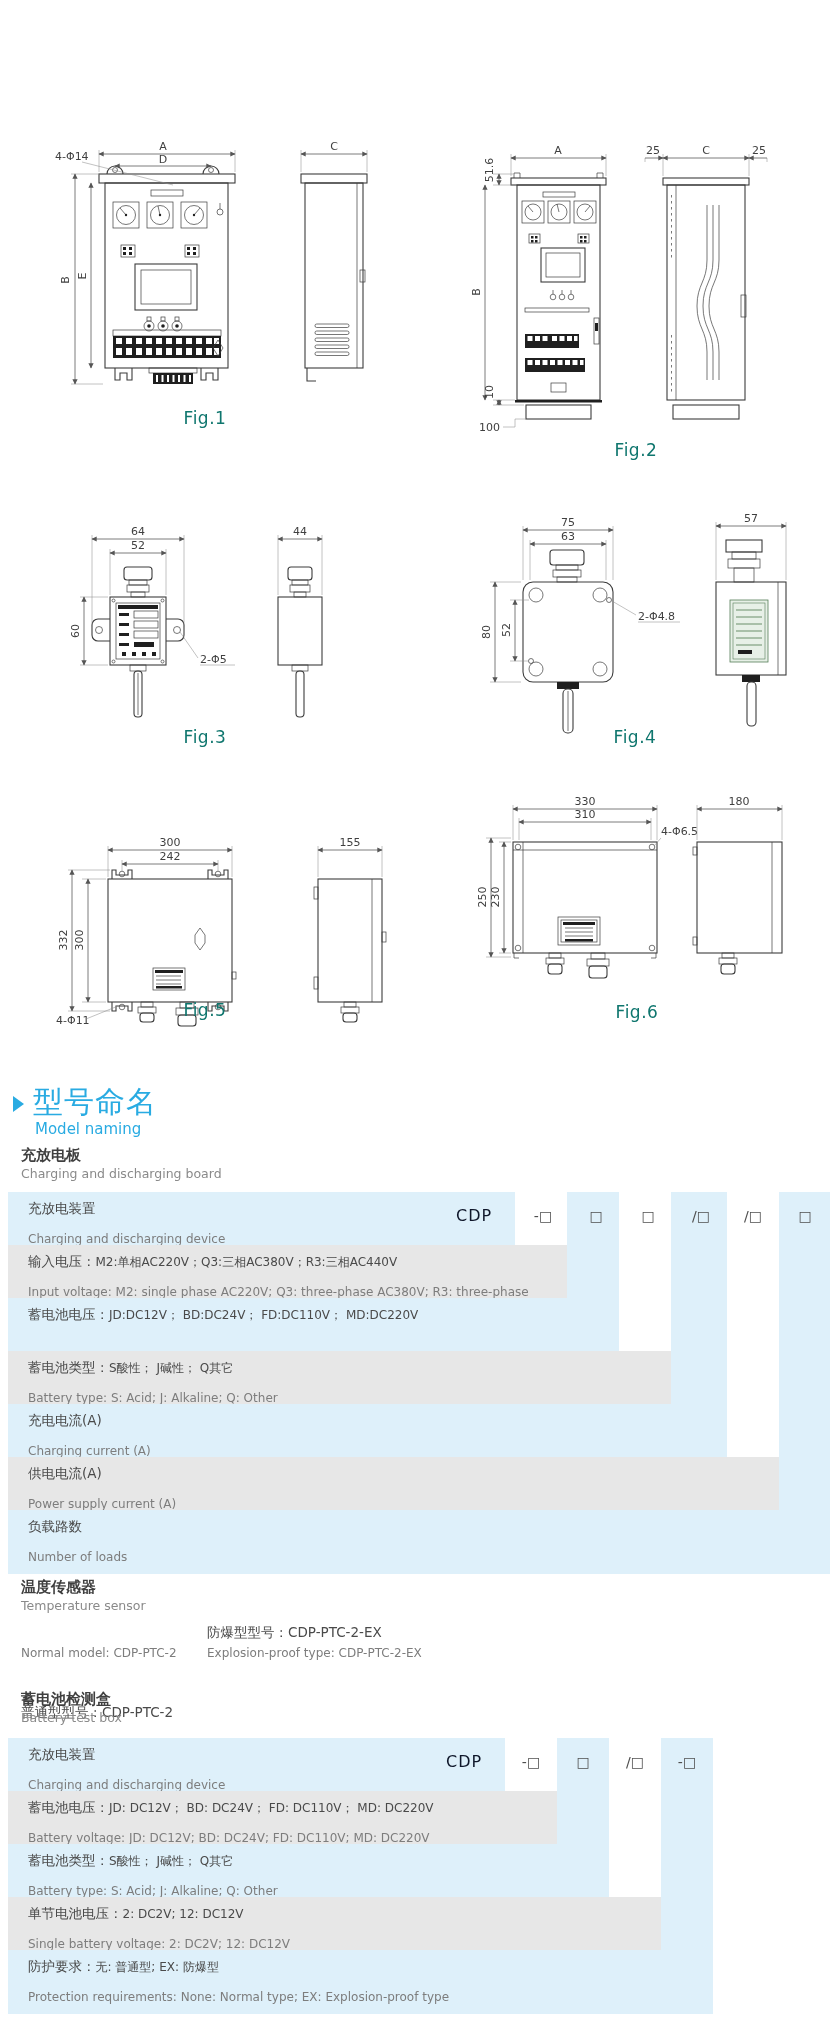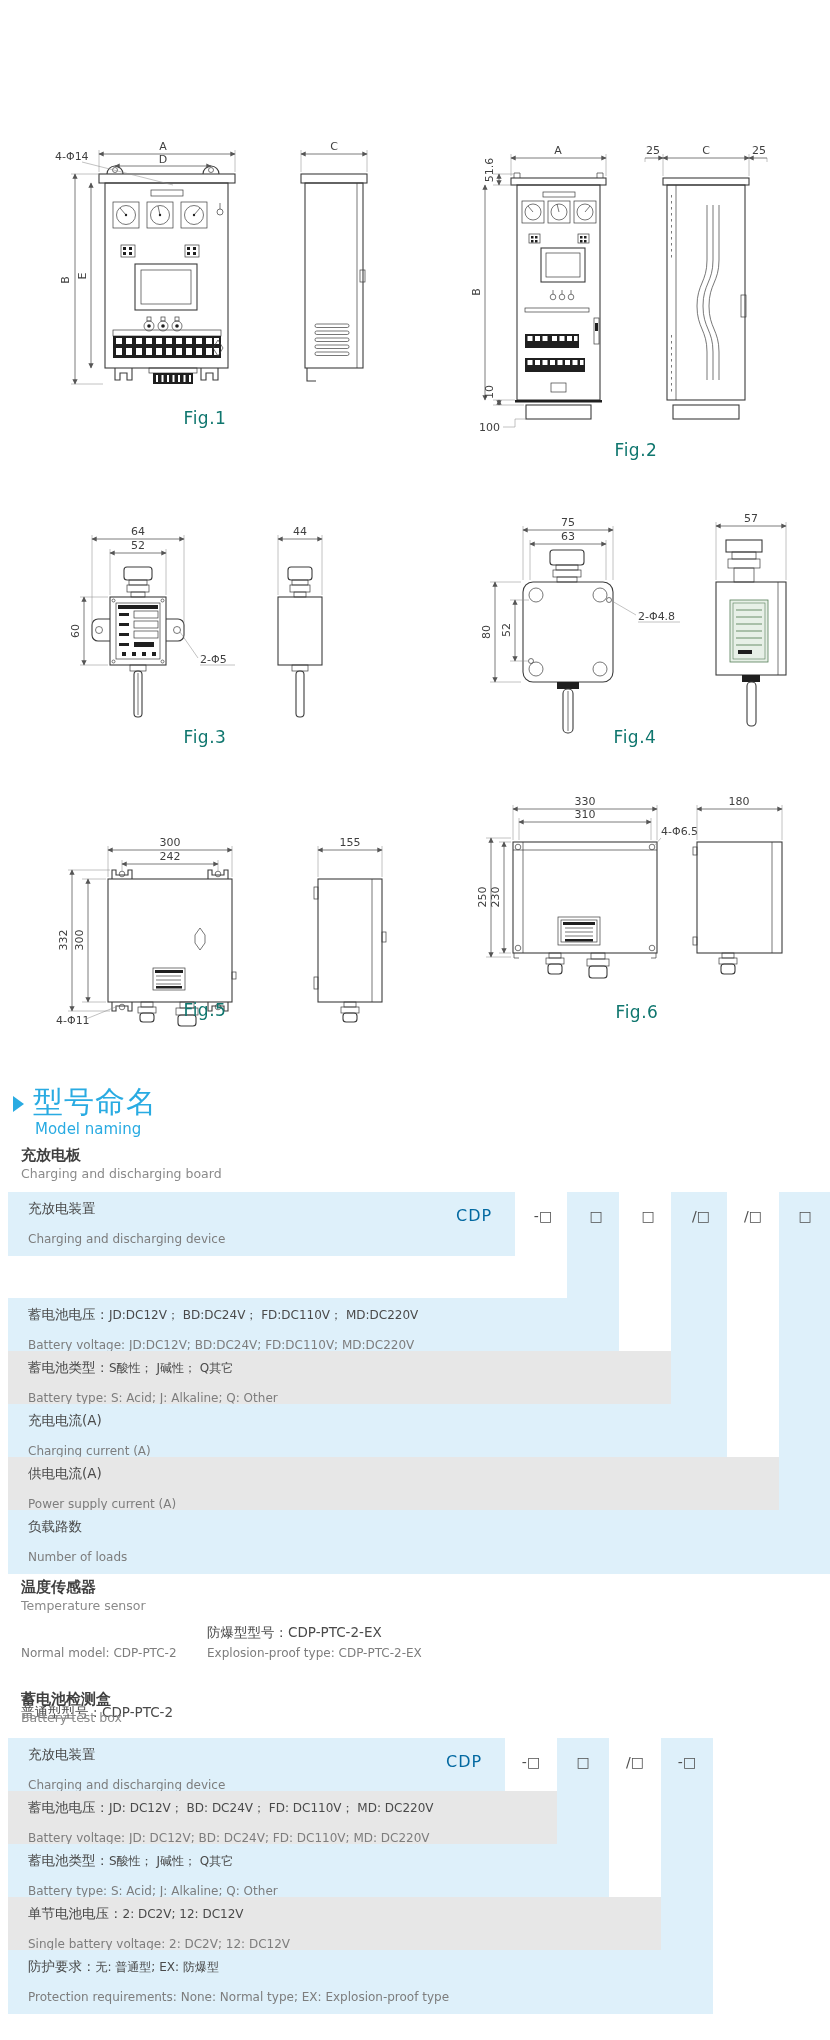--- a/index.html
+++ b/index.html
@@ -21,21 +21,21 @@
   .h-zh{position:absolute;font-size:15px;font-weight:bold;color:#3f3f3f;}
   .h-en{position:absolute;font-size:12.5px;color:#8a8a8a;}
   .mtable{position:absolute;width:822px;}
   .vstrip{position:absolute;top:0;background:#def0fa;}
   .mrow{position:absolute;left:0;height:64px;box-sizing:border-box;padding:6px 0 0 20px;}
   .mrow.blue{background:#def0fa;}
   .mrow.gray{background:#e7e7e7;}
   .mrow .zl{font-size:13.5px;color:#4a4a4a;}
   .mrow .zd{font-size:12px;color:#4a4a4a;}
   .mrow .en{font-size:12px;color:#7d7d7d;margin-top:14px;}
-  .code-cdp{position:absolute;top:0;height:48px;line-height:48px;font-size:16px;color:#0369a1;letter-spacing:1px;}
+  .code-cdp{position:absolute;top:0;height:48px;line-height:48px;font-size:16px;color:#0f172a;letter-spacing:1px;}
   .slot{position:absolute;top:0;height:48px;line-height:48px;font-size:14px;color:#4f4f4f;
         transform:translateX(-50%);white-space:nowrap;}
   .sensor-zh{position:absolute;font-size:13.5px;color:#4a4a4a;}
   .sensor-en{position:absolute;font-size:12px;color:#7d7d7d;}
 </style>
 </head>
 <body>
 
 <div class="page">
 
@@ -517,23 +517,26 @@
 
 <div class="mtable" style="left:8px;top:1192px;height:366px;">
   <div class="vstrip" style="left:559px;width:52px;height:106px;"></div>
   <div class="vstrip" style="left:663px;width:56px;height:212px;"></div>
   <div class="vstrip" style="left:771px;width:51px;height:318px;"></div>
 
   <div class="mrow blue" style="top:0;width:507px;">
     <div><span class="zl">充放电装置</span></div>
     <div class="en">Charging and discharging device</div>
   </div>
+  <div class="mrow gray" style="top:53px;width:559px;">
+    <div><span class="zl">输入电压：</span><span class="zd">M2:单相AC220V；Q3:三相AC380V；R3:三相AC440V</span></div>
+    <div class="en">Input voltage: M2: single phase AC220V; Q3: three-phase AC380V;  R3: three-phase AC440V</div>
+  </div>
   <div class="mrow blue" style="top:106px;width:611px;">
     <div><span class="zl">蓄电池电压：</span><span class="zd">JD:DC12V； BD:DC24V； FD:DC110V； MD:DC220V</span></div>
-    <div class="en">Battery voltage: JD:DC12V; BD:DC24V; FD:DC110V; MD:DC220V</div>
   </div>
   <div class="mrow gray" style="top:159px;width:663px;">
     <div><span class="zl">蓄电池类型：</span><span class="zd">S酸性； J碱性； Q其它</span></div>
     <div class="en">Battery type: S: Acid; J: Alkaline; Q: Other</div>
   </div>
   <div class="mrow blue" style="top:212px;width:719px;">
     <div><span class="zl">充电电流(A)</span></div>
     <div class="en">Charging current (A)</div>
   </div>
   <div class="mrow gray" style="top:265px;width:771px;">

